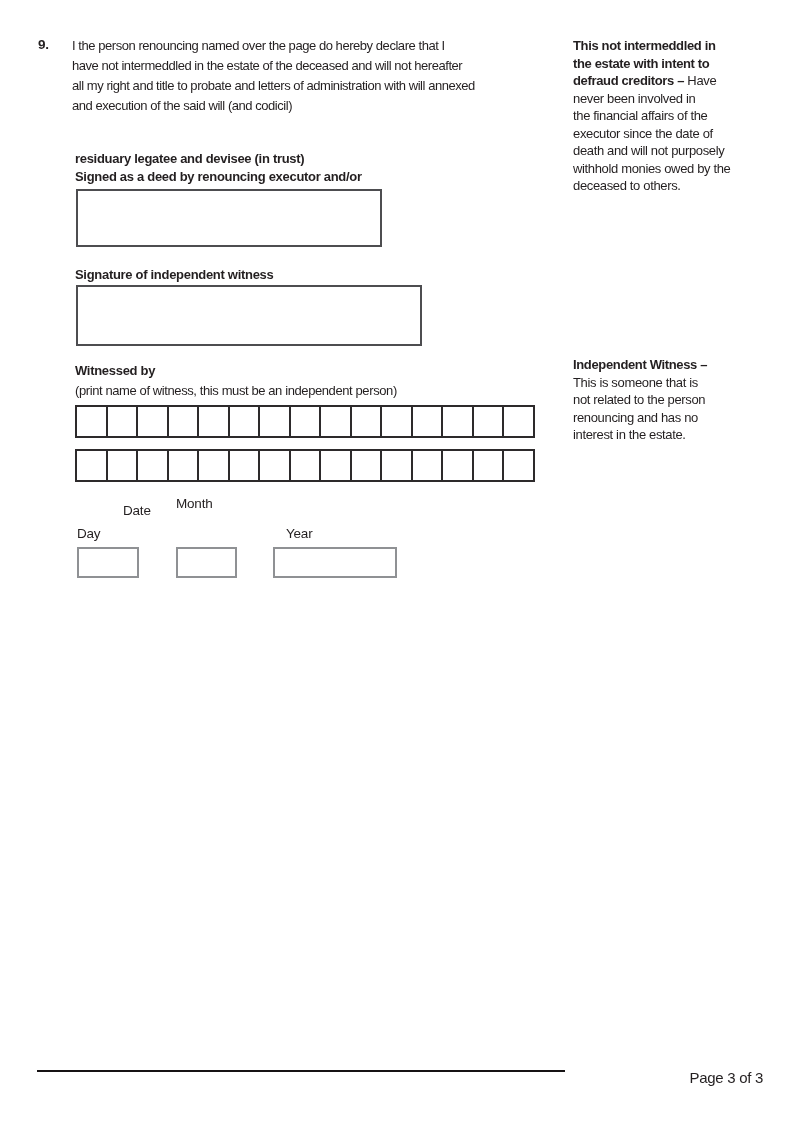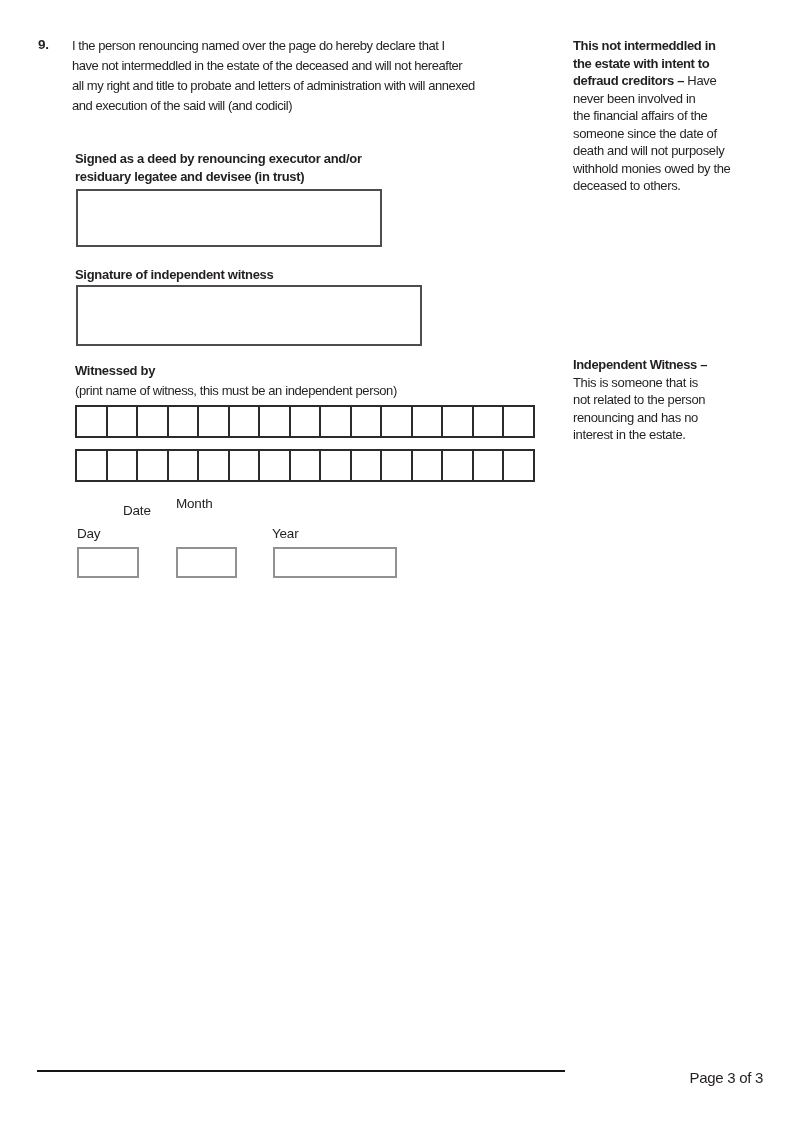--- a/index.html
+++ b/index.html
@@ -60,22 +60,22 @@
 <div class="abs item-num" style="left:38px; top:37px;">9.</div>
 
 <div class="abs para" style="left:72px; top:36px;">
   <div>I the person renouncing named over the page do hereby declare that I</div>
   <div>have not intermeddled in the estate of the deceased and will not hereafter</div>
   <div>all my right and title to probate and letters of administration with will annexed</div>
   <div>and execution of the said will (and codicil)</div>
 </div>
 
 <div class="abs heading" style="left:75px; top:150px;">
+  <div>residuary legatee and devisee (in trust)</div>
   <div>Signed as a deed by renouncing executor and/or</div>
-  <div>residuary legatee and devisee (in trust)</div>
 </div>
 
 <div class="abs sigbox" style="left:76px; top:189px; width:306px; height:58px;"></div>
 
 <div class="abs heading" style="left:75px; top:266px;">Signature of independent witness</div>
 
 <div class="abs sigbox" style="left:76px; top:285px; width:346px; height:61px;"></div>
 
 <div class="abs heading" style="left:75px; top:362px;">Witnessed by</div>
 <div class="abs subtext" style="left:75px; top:383px;">(print name of witness, this must be an independent person)</div>
@@ -111,32 +111,32 @@
     <div class="cell"></div>
     <div class="cell"></div>
     <div class="cell"></div>
     <div class="cell"></div>
     <div class="cell"></div>
   </div>
 
 <div class="abs datelabel" style="left:77px; top:503px;margin-left:46px;">Date</div>
 <div class="abs datelabel" style="left:77px; top:526px;">Day</div>
 <div class="abs datelabel" style="left:176px; top:496px;">Month</div>
-<div class="abs datelabel" style="left:272px; top:526px;">Year</div>
+<div class="abs datelabel" style="left:286px; top:526px;">Year</div>
 <div class="abs datebox" style="left:77px; top:547px; width:62px;"></div>
 <div class="abs datebox" style="left:176px; top:547px; width:61px;"></div>
 <div class="abs datebox" style="left:273px; top:547px; width:124px;"></div>
 
 <div class="abs note" style="left:573px; top:37px;">
   <div class="b">This not intermeddled in</div>
   <div class="b">the estate with intent to</div>
   <div><span class="b">defraud creditors –</span><span> Have</span></div>
   <div>never been involved in</div>
   <div>the financial affairs of the</div>
-  <div>someone since the date of</div>
+  <div>executor since the date of</div>
   <div>death and will not purposely</div>
   <div>withhold monies owed by the</div>
   <div>deceased to others.</div>
 </div>
 
 <div class="abs note" style="left:573px; top:356px;">
   <div class="b">Independent Witness –</div>
   <div>This is someone that is</div>
   <div>not related to the person</div>
   <div>renouncing and has no</div>

